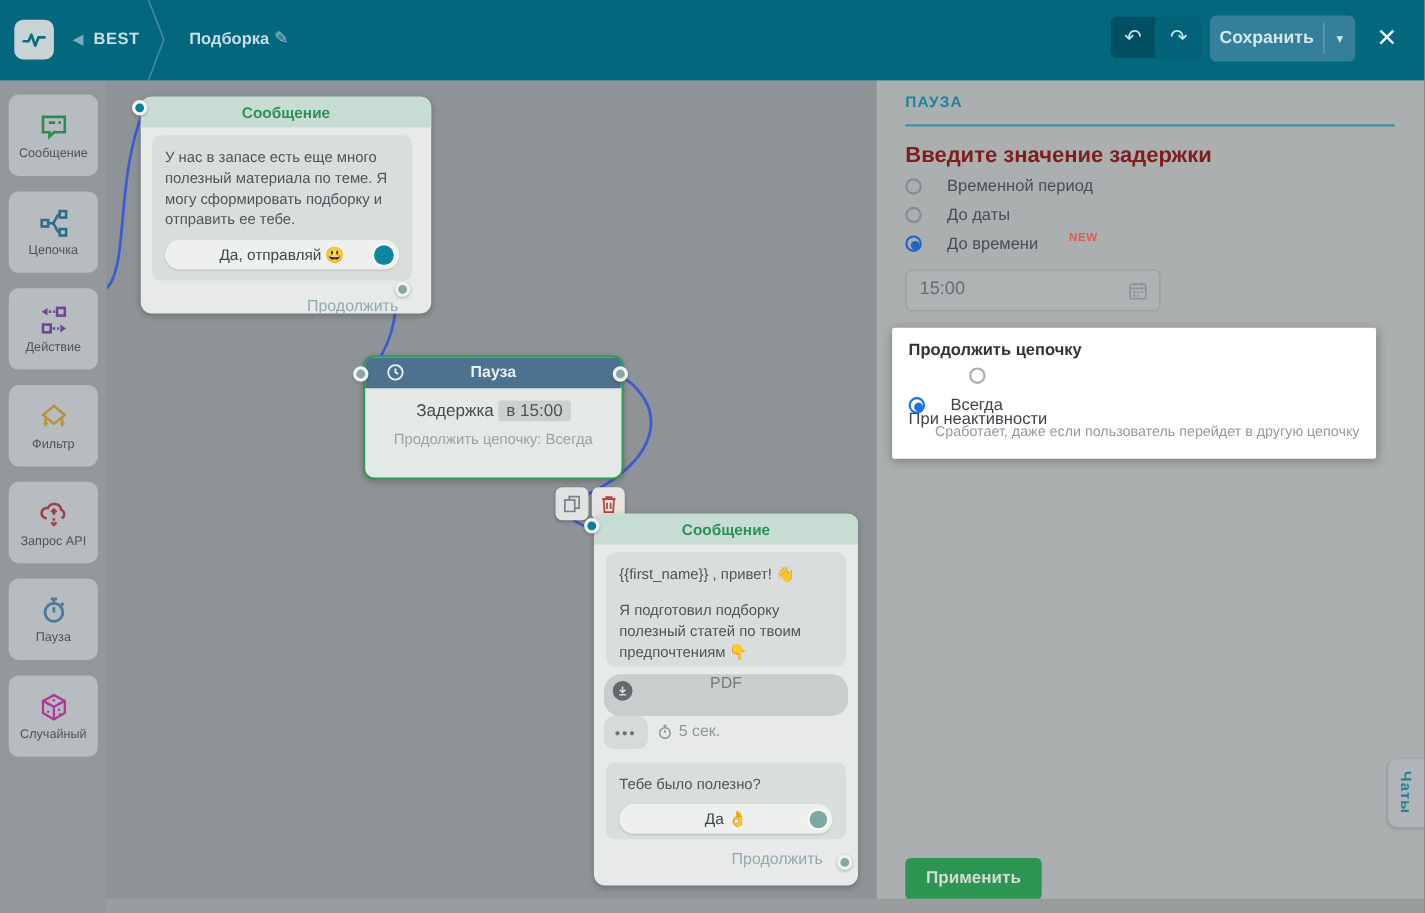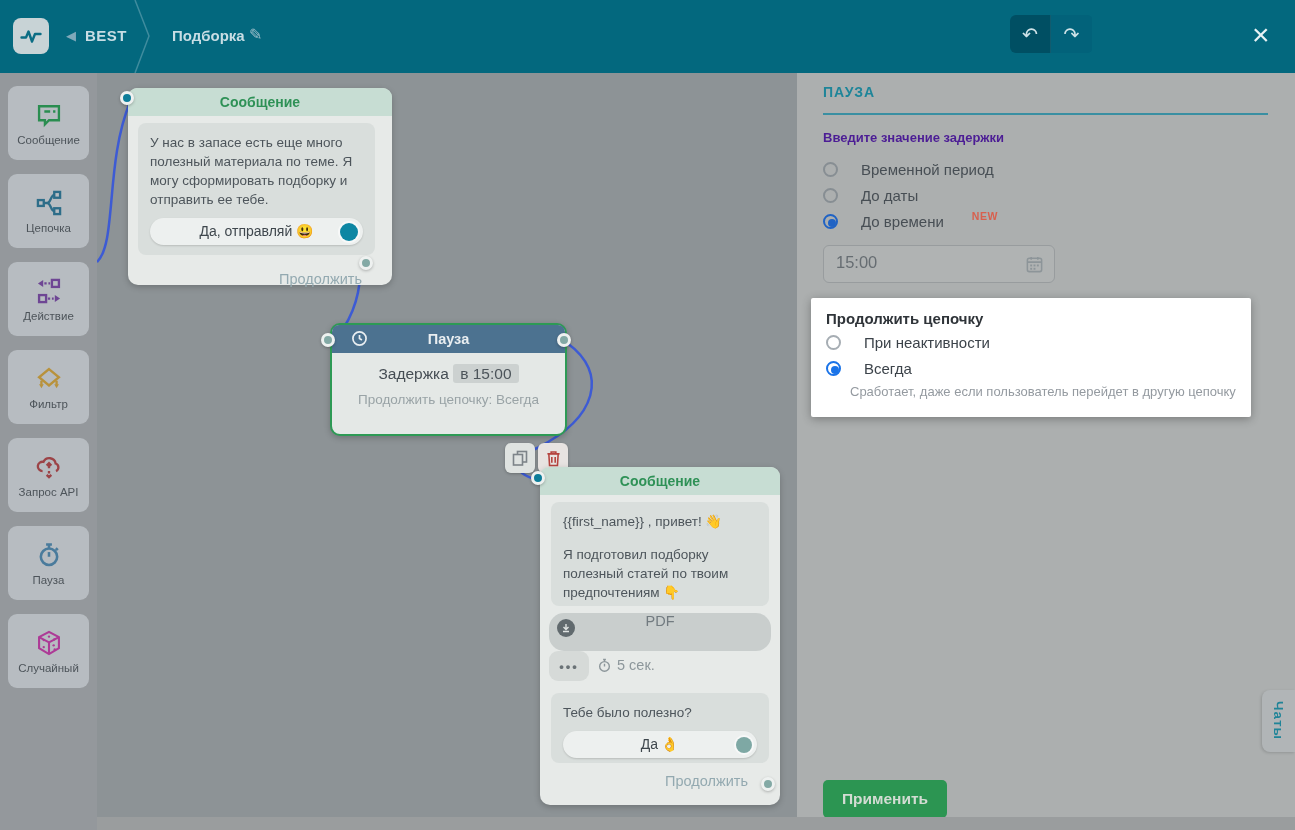--- a/index.html
+++ b/index.html
@@ -51,21 +51,21 @@
   .actbtn { position:absolute; width:30px; height:30px; border-radius:6px; display:flex; align-items:center; justify-content:center; box-shadow:0 1px 3px rgba(0,0,0,.25); cursor:pointer; }
   .pdf-pill { position:absolute; height:38px; background:#c9cecd; border-radius:15px; display:flex; justify-content:center; font-size:14.5px; color:#727b80; }
   .pdf-pill .dlc { position:absolute; left:8px; top:6px; width:18px; height:18px; border-radius:50%; background:#616a6e; display:flex; align-items:center; justify-content:center; }
   .typing { position:absolute; width:40px; height:30px; background:#d6dad8; border-radius:9px; display:flex; align-items:center; justify-content:center; font-size:13px; font-weight:bold; letter-spacing:2px; color:#6a7276; }
   .delaylbl { position:absolute; display:flex; align-items:center; gap:6px; font-size:14.5px; color:#8d979b; }
 
   
   .panel { position:absolute; left:797px; top:73px; width:498px; height:757px; background:#acafaf; z-index:10; }
   .ptitle { position:absolute; left:26px; top:11px; font-size:14px; font-weight:bold; letter-spacing:1px; color:#1e8599; }
   .punder { position:absolute; left:26px; top:40px; width:445px; height:2px; background:#3a8fa2; }
-  .plabel { position:absolute; left:26px; top:57px; font-size:13px; font-weight:bold; color:#4c1d95; }
+  .plabel { position:absolute; left:26px; top:57px; font-size:20px; font-weight:bold; color:#7f1d1d; }
   .radio-row { position:absolute; display:flex; align-items:center; gap:23px; cursor:pointer; }
   .radio { width:15px; height:15px; border:2px solid #878e93; border-radius:50%; background:transparent; position:relative; flex:none; }
   .radio.checked { border-color:#1a73e8; }
   .radio.checked::after { content:""; position:absolute; left:2.5px; top:2.5px; width:8px; height:8px; border-radius:50%; background:#1a73e8; }
   .radio.dim.checked { border-color:#2063c4; } .radio.dim.checked::after { background:#2063c4; }
   .rlabel { font-size:15px; color:#474e54; }
   .newbadge { font-size:10.5px; font-weight:bold; color:#d8604e; letter-spacing:.5px; position:relative; top:-6px; margin-left:5px; }
   .time-wrap { position:absolute; left:26px; top:172px; width:232px; height:38px; background:#b0b3b3; border:1px solid #989c9e; border-radius:6px; }
   .time-wrap input { position:absolute; left:12px; top:7px; width:130px; border:none; background:transparent; font-family:"Liberation Sans",sans-serif; font-size:16.5px; color:#666d72; outline:none; }
   .time-wrap .cal { position:absolute; right:10px; top:9px; cursor:pointer; }
@@ -94,20 +94,25 @@
     <span class="crumb-ws">BEST</span>
     <svg class="chev" width="18" height="73">
         <polyline points="1,0 15,36 1,73" fill="none" stroke="rgba(220,235,240,.28)" stroke-width="1.5"></polyline>
       </svg>
     <span class="crumb-title">Подборка</span>
     <span class="edit-ico">✎</span>
     <div class="hist">
       <div class="hbtn undo">↶</div>
       <div class="hbtn redo">↷</div>
     </div>
+    <div class="savebtn">
+      <span class="savelabel">Сохранить</span>
+      <span class="sep"></span>
+      <span class="caret">▾</span>
+    </div>
     <span class="close-x">×</span>
   </div>
 
   <div class="sidebar">
     <div class="tile" style="top:13px">
       <svg width="28" height="28" viewBox="0 0 24 24" fill="none" stroke="#2a8d50" stroke-width="2">
           <path d="M3.5 4.5h17v12h-8.5l-3.5 3.5v-3.5h-5z"></path>
           <path d="M8 9h5M15.5 9h2"></path>
         </svg>
       <span class="tlabel">Сообщение</span>
@@ -297,21 +302,21 @@
               <rect x="12.5" y="10" width="2" height="2"></rect>
               <rect x="5.5" y="13.5" width="2" height="2"></rect>
               <rect x="9" y="13.5" width="2" height="2"></rect>
             </g>
           </svg>
       </span>
     </div>
 
     <div class="spotlight">
       <div class="stitle">Продолжить цепочку</div>
-      <div class="radio-row" style="left:15px; top:36px;">
+      <div class="radio-row" style="left:15px; top:36px;flex-direction:column;">
         <span class="radio" style="border-color:#a6adb3;"></span>
         <span class="rlabel">При неактивности</span>
       </div>
       <div class="radio-row" style="left:15px; top:62px;">
         <span class="radio checked"></span>
         <span class="rlabel">Всегда</span>
       </div>
       <div class="shelper">Сработает, даже если пользователь перейдет в другую цепочку</div>
     </div>
 

